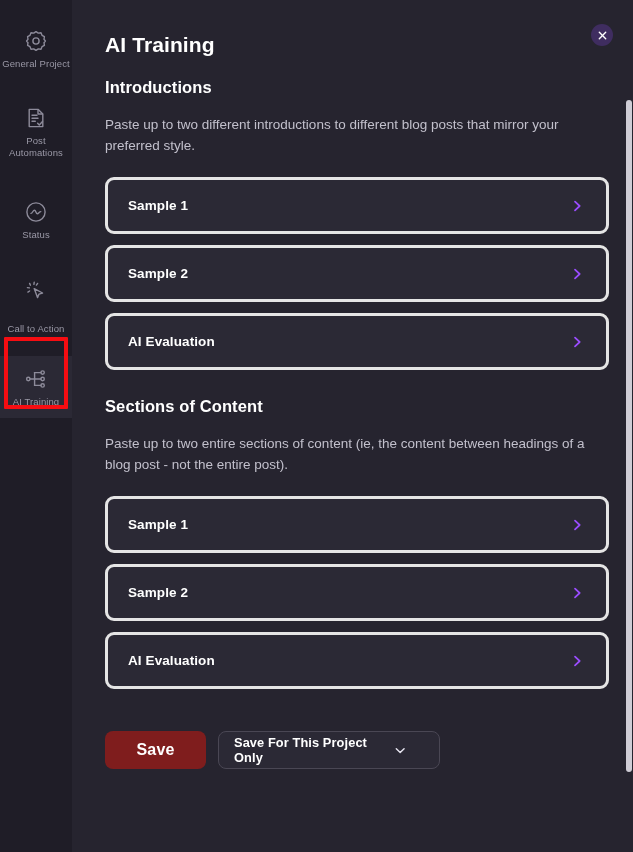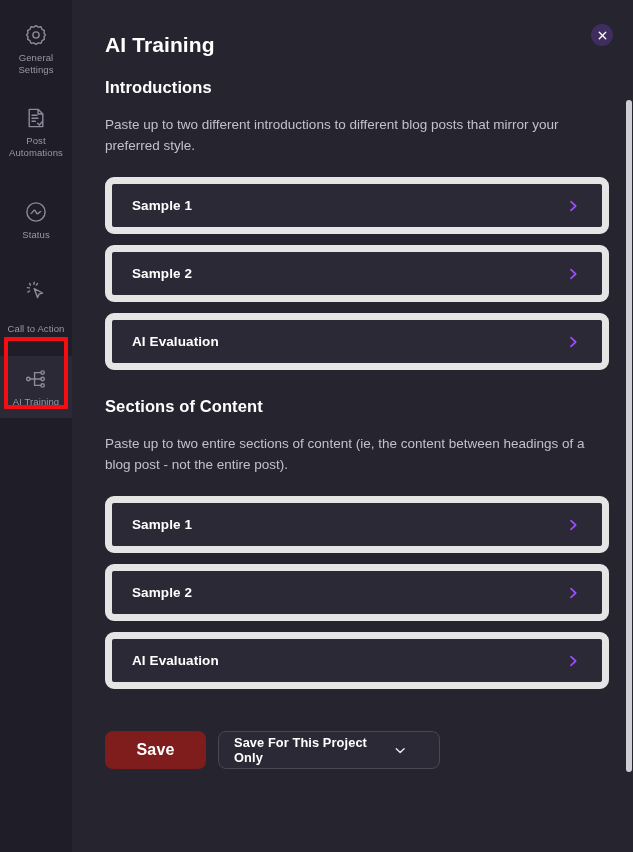--- a/index.html
+++ b/index.html
@@ -141,21 +141,21 @@
     line-height: 21px;
     color: #c2c0cc;
     max-width: 505px;
   }
 
   .card-list { margin-top: 21px; }
 
   .card {
     height: 57px;
     margin-bottom: 11px;
-    border: 7px solid #e5e5e5;
+    border: 3px solid #e5e5e5;
     border-radius: 9px;
     background: #2b2935;
     display: flex;
     align-items: center;
     justify-content: space-between;
     padding: 0 21px 0 20px;
     cursor: pointer;
   }
 
   .card-label {
@@ -240,21 +240,21 @@
 
   <div class="sidebar">
 
     <div class="nav-item">
       <span class="ico">
         <svg viewBox="0 0 24 24" fill="none" stroke="currentColor" stroke-width="1.4" stroke-linecap="round" stroke-linejoin="round">
           <path d="M12 2.6 14.3 4.1 17 3.8 18 6.3 20.4 7.6 20 10.3 21.4 12 20 13.7 20.4 16.4 18 17.7 17 20.2 14.3 19.9 12 21.4 9.7 19.9 7 20.2 6 17.7 3.6 16.4 4 13.7 2.6 12 4 10.3 3.6 7.6 6 6.3 7 3.8 9.7 4.1Z"></path>
           <circle cx="12" cy="12" r="3.1"></circle>
         </svg>
       </span>
-      <span class="nav-label">General Settings</span>
+      <span class="nav-label">General Project</span>
     </div>
 
     <div class="nav-item">
       <span class="ico">
         <svg viewBox="0 0 24 24" fill="none" stroke="currentColor" stroke-width="1.4" stroke-linecap="round" stroke-linejoin="round">
           <path d="M5.2 3.4h9.1l4.5 4.5v12.7H5.2Z"></path>
           <path d="M14 3.6v4.4h4.5"></path>
           <path d="M8 9.2h5"></path>
           <path d="M8 12.2h6"></path>
           <path d="M8 15.2h3.3"></path>

